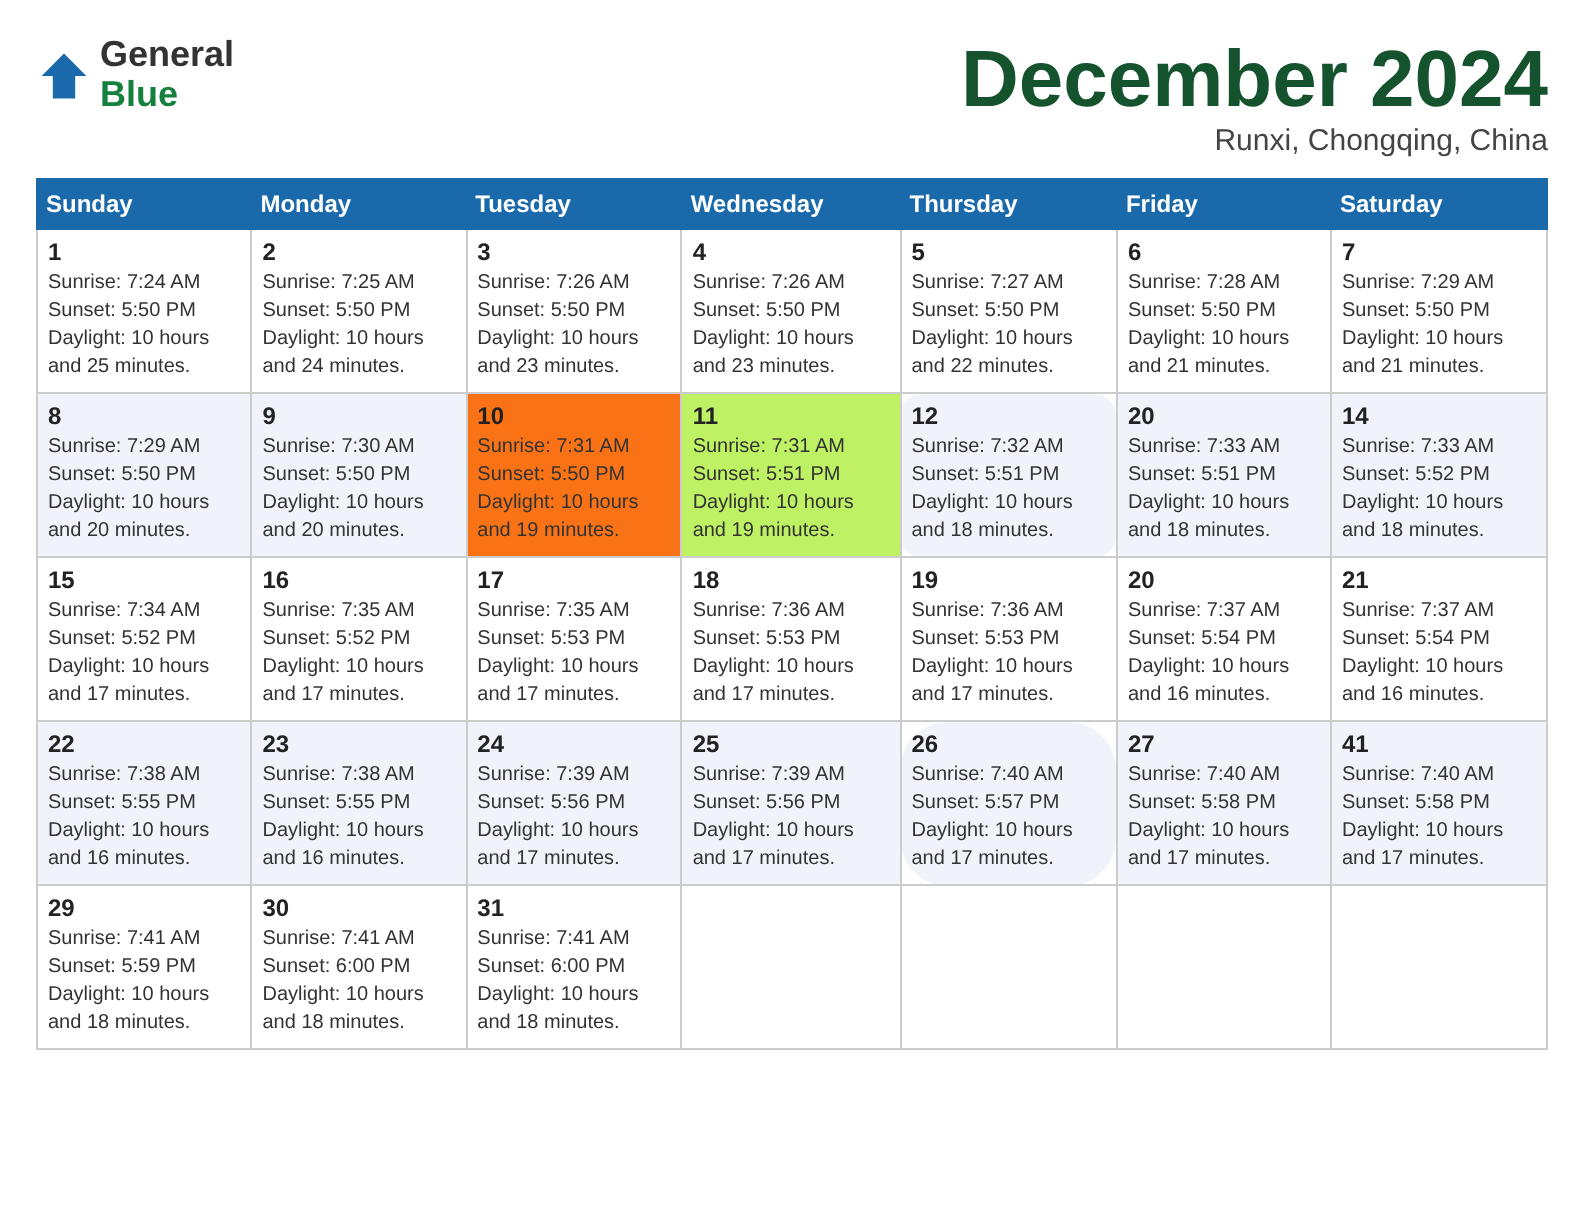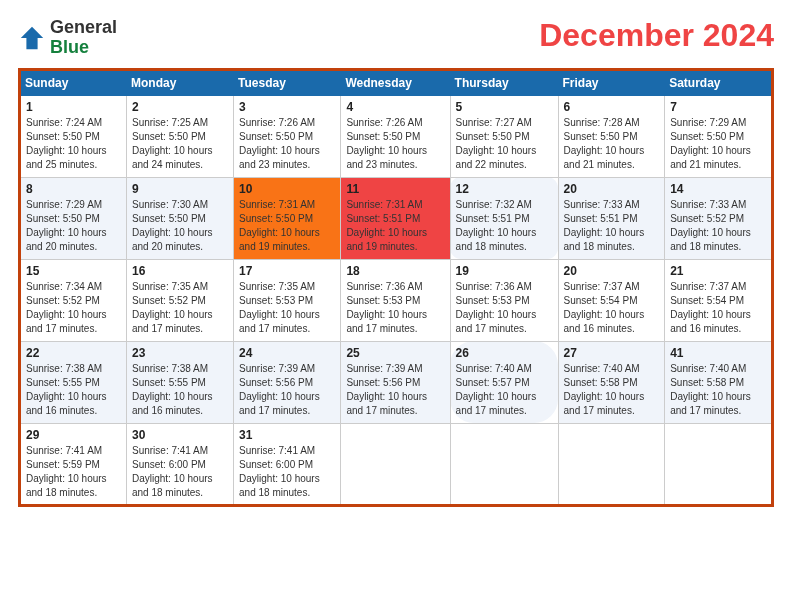--- a/index.html
+++ b/index.html
@@ -35,33 +35,33 @@
     .logo-blue { color: #15803d; }
     .logo-icon {
       width: 28px;
       height: 28px;
       margin-right: 4px;
     }
     .title-block {
       text-align: right;
     }
     .month-title {
-      font-size: 32px;
-      font-weight: bold;
-      color: #ef4444;
+      font-size: 40px;
+      font-weight: bold;
+      color: #14532d;
       line-height: 1.1;
     }
     .location-title {
       font-size: 15px;
       color: #444;
     }
     .calendar {
       width: 100%;
       border-collapse: collapse;
-      border: 3px solid #c2410c;
+      border: 1px solid #c2410c;
     }
     .calendar th {
       background: #1a6aab;
       color: #fff;
       font-size: 12px;
       font-weight: bold;
       padding: 5px 4px;
       text-align: left;
       border: 1px solid #1a6aab;
     }
@@ -103,20 +103,21 @@
       <svg class="logo-icon" viewBox="0 0 40 40">
         <polygon points="20,4 36,20 28,20 28,36 12,36 12,20 4,20" fill="#1a6aab"></polygon>
       </svg>
       <div class="logo-text">
         <span class="logo-general">General</span><br>
         <span class="logo-blue">Blue</span>
       </div>
     </div>
     <div class="title-block">
       <div class="month-title">December 2024</div>
+      <div class="location-title">Runxi, Chongqing, China</div>
     </div>
   </div>
 
   <table class="calendar">
     <thead>
       <tr>
         <th>Sunday</th>
         <th>Monday</th>
         <th>Tuesday</th>
         <th>Wednesday</th>
@@ -162,21 +163,21 @@
             <div class="day-info">Sunrise: 7:29 AM<br>Sunset: 5:50 PM<br>Daylight: 10 hours and 20 minutes.</div>
           </td>
           <td style="background: rgb(240, 244, 250);">
             <span class="day-num">9</span>
             <div class="day-info">Sunrise: 7:30 AM<br>Sunset: 5:50 PM<br>Daylight: 10 hours and 20 minutes.</div>
           </td>
           <td style="background: #f97316;">
             <span class="day-num">10</span>
             <div class="day-info">Sunrise: 7:31 AM<br>Sunset: 5:50 PM<br>Daylight: 10 hours and 19 minutes.</div>
           </td>
-          <td style="background: #ef4444; margin-top: 27px;">
+          <td style="background: #bef264; margin-top: 27px;">
             <span class="day-num">11</span>
             <div class="day-info">Sunrise: 7:31 AM<br>Sunset: 5:51 PM<br>Daylight: 10 hours and 19 minutes.</div>
           </td>
           <td style="background: rgb(240, 244, 250); border-radius: 11px;">
             <span class="day-num">12</span>
             <div class="day-info">Sunrise: 7:32 AM<br>Sunset: 5:51 PM<br>Daylight: 10 hours and 18 minutes.</div>
           </td>
           <td style="background: rgb(240, 244, 250);">
             <span class="day-num">20</span>
             <div class="day-info">Sunrise: 7:33 AM<br>Sunset: 5:51 PM<br>Daylight: 10 hours and 18 minutes.</div>

